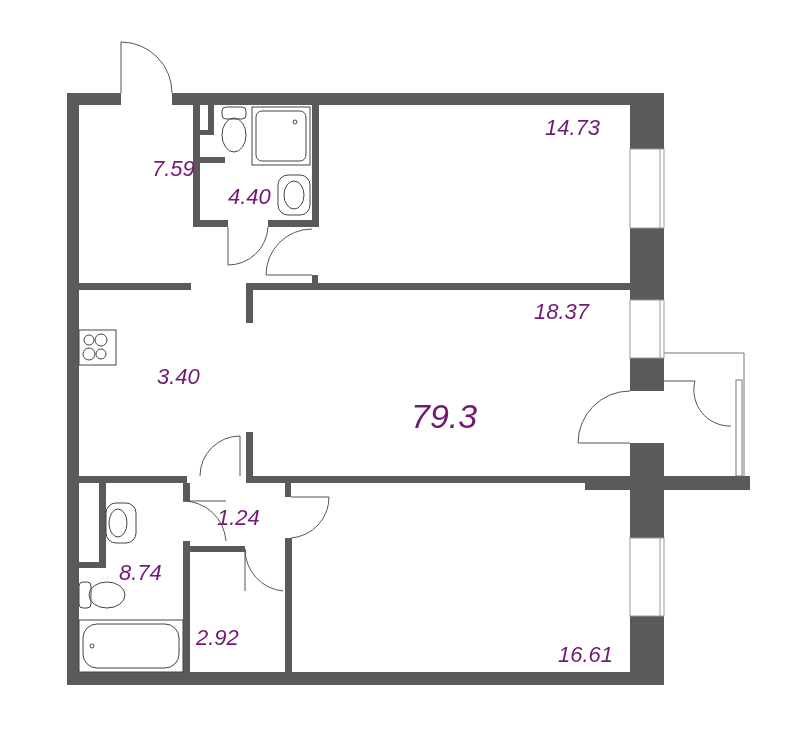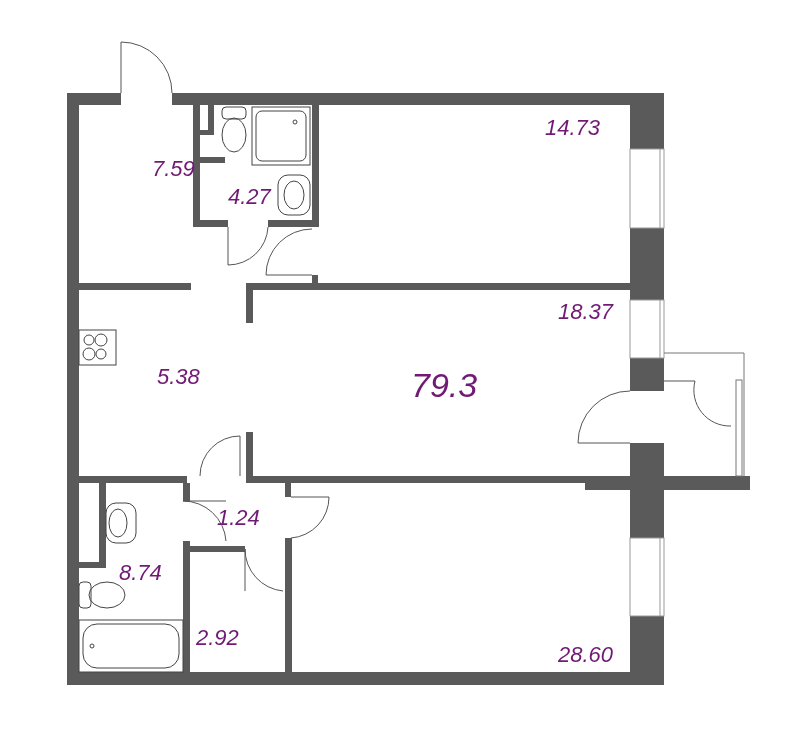--- a/index.html
+++ b/index.html
@@ -3,21 +3,21 @@
 <meta charset="utf-8">
 <style>
   html, body { margin: 0; padding: 0; background: #ffffff; }
   body { width: 800px; height: 754px; position: relative; overflow: hidden; font-family: "Liberation Sans", sans-serif; }
   svg { position: absolute; left: 0; top: 0; }
   .wall { fill: #5a5a5a; }
   .win { fill: #ffffff; stroke: #9a9a9a; stroke-width: 1; }
   .fix { fill: none; stroke: #444; stroke-width: 1; }
   .door { fill: none; stroke: #555; stroke-width: 1; }
   .label { position: absolute; font-style: italic; color: #701a75; font-size: 22px; white-space: nowrap; line-height: 1; }
-  .total { font-size: 34px; }
+  .total { font-size: 34px; margin-top: 31px; }
 </style>
 </head>
 <body>
 
 <svg width="800" height="754" viewBox="0 0 800 754">
 
   <g>
     <rect class="wall" x="67" y="93" width="12" height="592"></rect>
     <rect class="wall" x="67" y="93" width="54" height="12"></rect>
     <rect class="wall" x="172" y="93" width="492" height="12"></rect>
@@ -126,21 +126,21 @@
     <rect class="fix" x="79" y="582" width="12" height="26" rx="4"></rect>
     <ellipse class="fix" cx="107" cy="595" rx="18" ry="13"></ellipse>
 
     <rect class="fix" x="79" y="620" width="104" height="52"></rect>
     <rect class="fix" x="83" y="624" width="96" height="44" rx="14"></rect>
     <circle cx="92" cy="646" r="2" fill="none" stroke="#444"></circle>
   </g>
 </svg>
 
 <div class="label" style="left:104px; top:158px;margin-left:48px;">7.59</div>
-<div class="label" style="left:228px; top:186px;">4.27</div>
+<div class="label" style="left:228px; top:186px;">4.40</div>
 <div class="label" style="left:545px; top:117px;">14.73</div>
-<div class="label" style="left:157px; top:366px;">5.38</div>
-<div class="label" style="left:558px; top:301px;">18.37</div>
+<div class="label" style="left:157px; top:366px;">3.40</div>
+<div class="label" style="left:534px; top:301px;">18.37</div>
 <div class="label" style="left:217px; top:507px;">1.24</div>
 <div class="label" style="left:119px; top:562px;">8.74</div>
 <div class="label" style="left:196px; top:627px;">2.92</div>
-<div class="label" style="left:558px; top:644px;">28.60</div>
+<div class="label" style="left:558px; top:644px;">16.61</div>
 <div class="label total" style="left:411px; top:368px;">79.3</div>
 
 </body></html>

